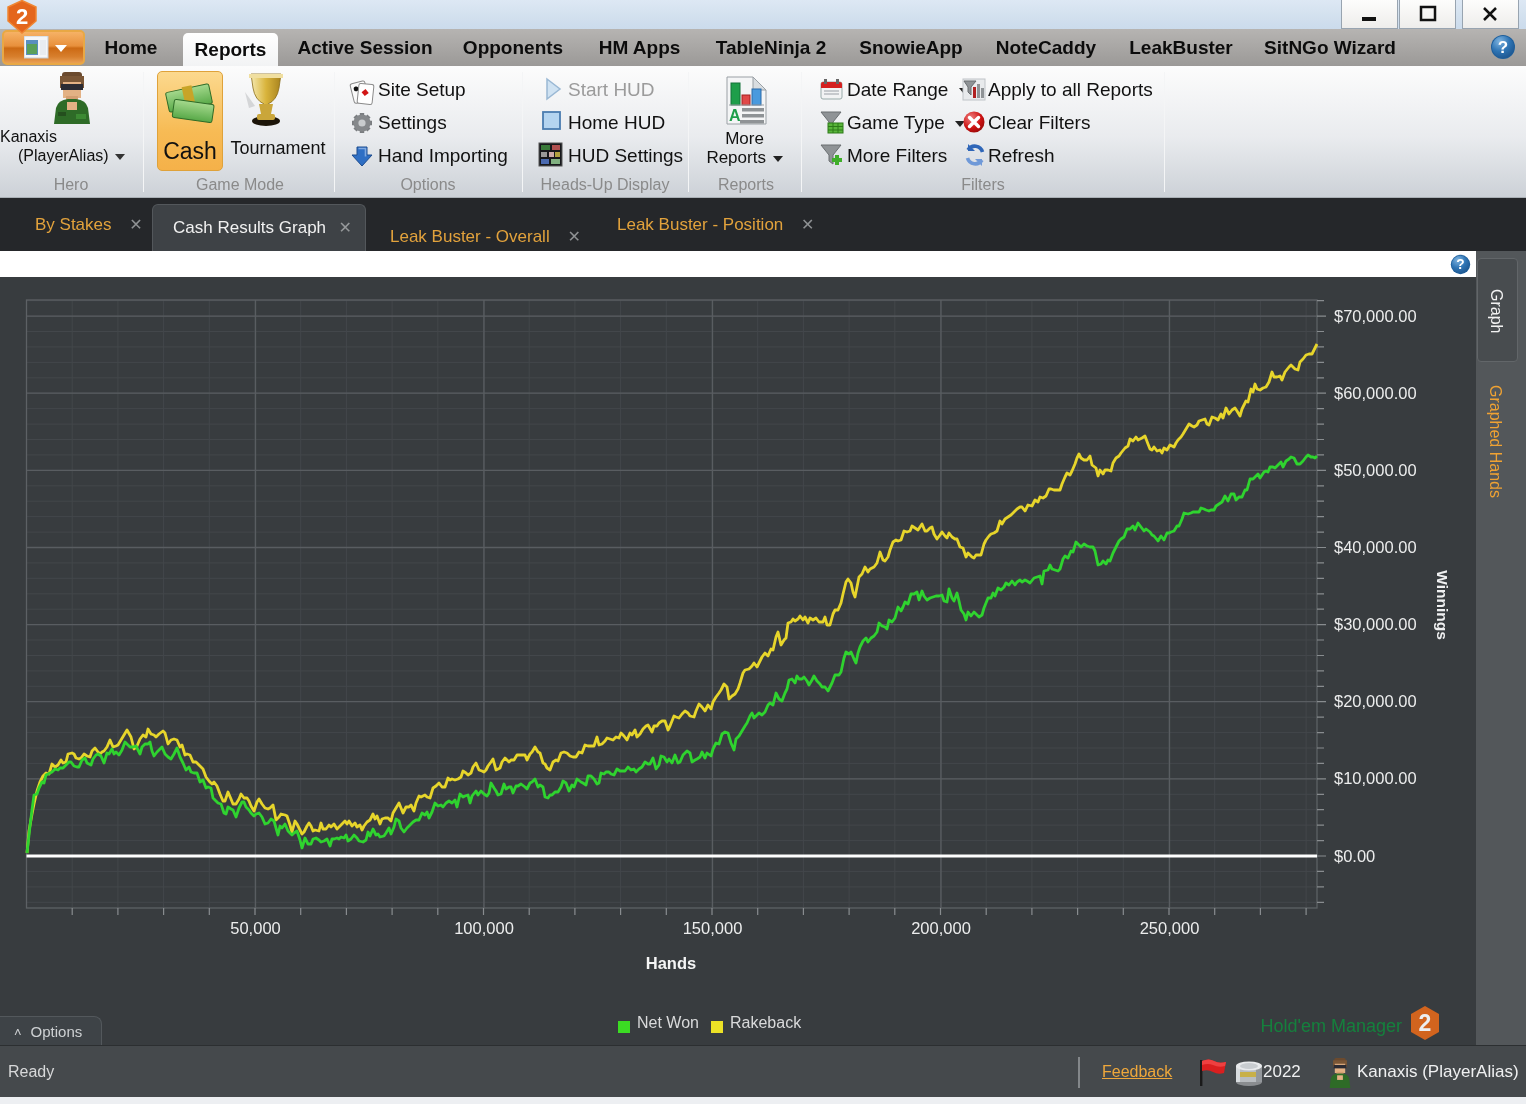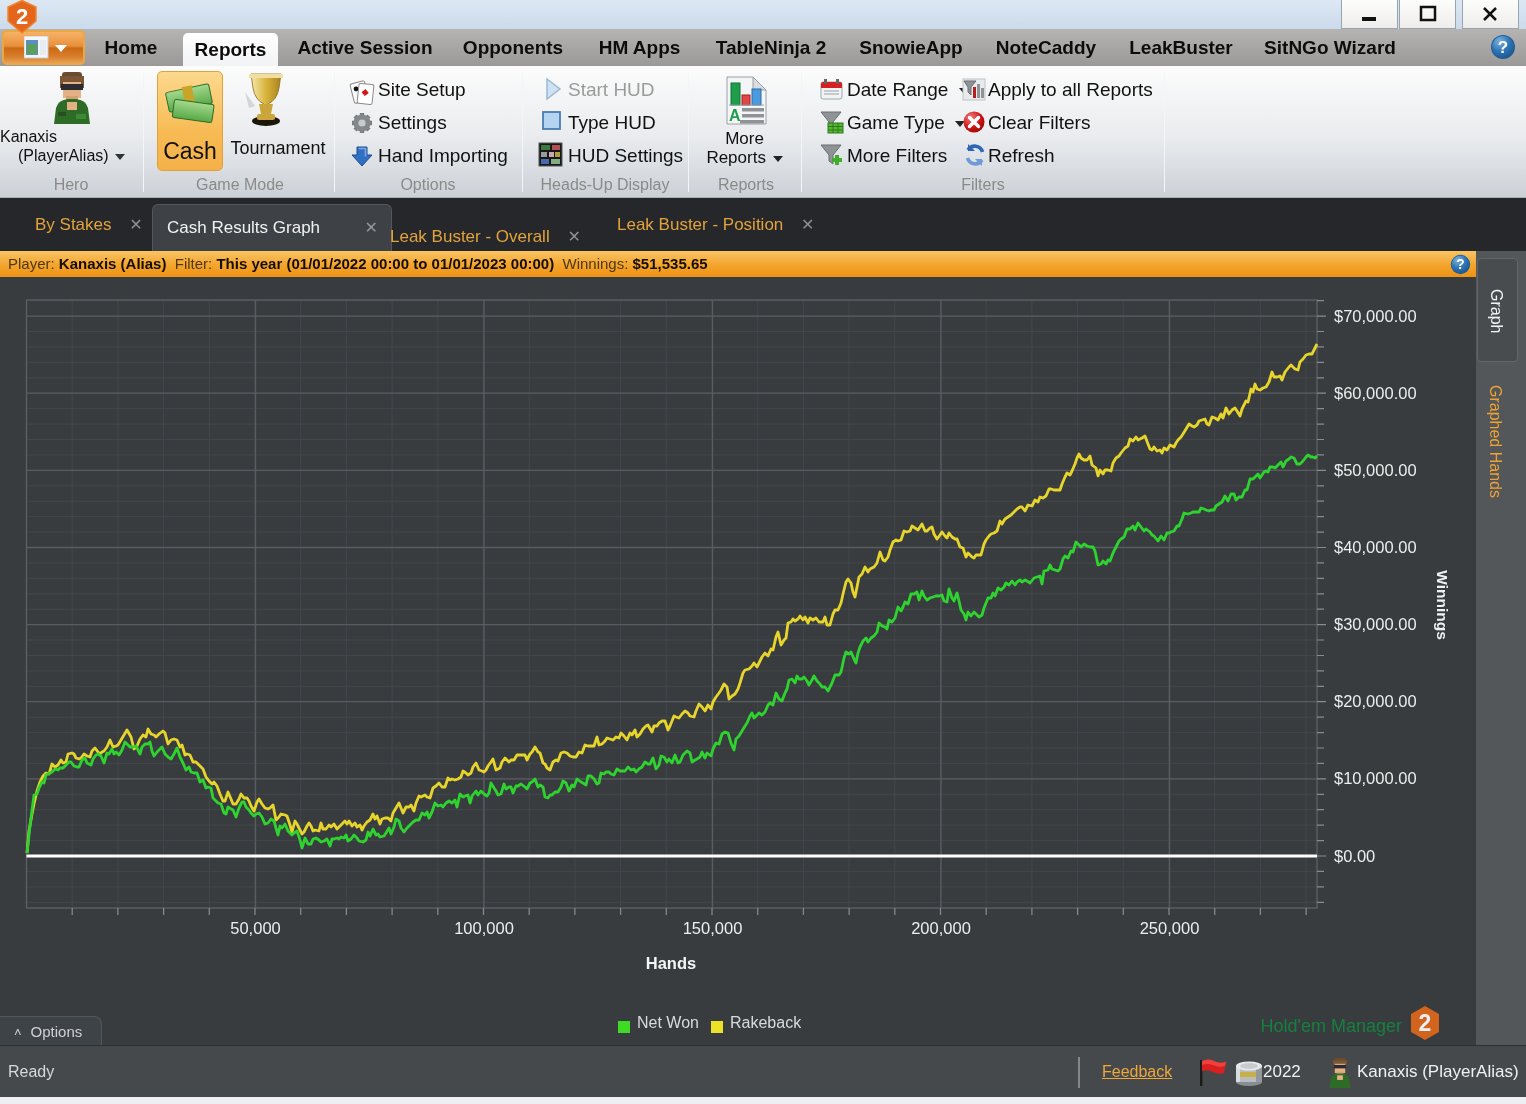--- a/index.html
+++ b/index.html
@@ -20,21 +20,21 @@
 .gsep { position:absolute; top:6px; width:1px; height:120px; background:#b9bdc2; border-right:1px solid #f4f5f6; }
 .glabel { position:absolute; top:110px; font-size:16px; color:#8a8a8a; text-align:center; }
 .rrow { position:absolute; font-size:19px; color:#111; white-space:nowrap; }
 .dis { color:#9b9b9b; }
 .caret { display:inline-block; width:0; height:0; border-left:5px solid transparent; border-right:5px solid transparent; border-top:6px solid #222; vertical-align:middle; margin-left:5px; }
 #cashbtn { position:absolute; left:157px; top:5px; width:66px; height:100px; background:linear-gradient(#fcd98e,#f7bb55 60%,#f5b149); border:1px solid #dfa23a; border-radius:5px; }
 
 #tabbar { left:0; top:198px; width:1526px; height:53px; background:#25272a; }
 .dtab { position:absolute; top:198px; height:53px; line-height:53px; font-size:17px; color:#e2a23c; white-space:nowrap; }
 .dtab .x { color:#8e9193; font-size:16px; margin-left:13px; }
-#activetab { position:absolute; left:152px; top:204px; width:240px; height:47px; background:#3e4246; border:1px solid #53575b; border-bottom:none; border-radius:6px 6px 0 0; color:#f1f1f1; font-size:17px; line-height:45px; text-align:left; padding-left:14px; white-space:nowrap; }
+#activetab { position:absolute; left:152px; top:204px; width:214px; height:47px; background:#3e4246; border:1px solid #53575b; border-bottom:none; border-radius:6px 6px 0 0; color:#f1f1f1; font-size:17px; line-height:45px; text-align:left; padding-left:20px; white-space:nowrap; }
 
 #orangebar { left:0; top:251px; width:1476px; height:26px; background:linear-gradient(#f9c463,#f3a42d 55%,#ee9315); font-size:15px; line-height:26px; color:#50380c; white-space:nowrap; }
 #orangebar b { color:#140d00; }
 
 #chart { left:0; top:277px; width:1476px; height:768px; background:#383c3f; }
 #sidebar { left:1476px; top:251px; width:50px; height:794px; background:#53575a; }
 #graphtab { left:1477px; top:258px; width:41px; height:104px; background:#484c4f; border:1px solid #626669; border-radius:4px; }
 #optionsbtn { left:0; top:1016px; width:102px; height:29px; background:#3e4347; border-top:1px solid #53585c; border-right:1px solid #53585c; border-radius:0 8px 0 0; color:#ced1d3; font-size:15px; line-height:29px; }
 
 .legsq { position:absolute; width:12px; height:12px; top:1021px; }
@@ -117,21 +117,21 @@
 
     <div id="cashbtn"></div>
     <div class="rrow" style="left:157px;top:72px;width:66px;text-align:center;font-size:23px;">Cash</div>
     <div class="rrow" style="left:228px;top:72px;width:100px;text-align:center;font-size:18px;">Tournament</div>
 
     <div class="rrow" style="left:378px;top:13px;">Site Setup</div>
     <div class="rrow" style="left:378px;top:46px;">Settings</div>
     <div class="rrow" style="left:378px;top:79px;">Hand Importing</div>
 
     <div class="rrow dis" style="left:568px;top:13px;">Start HUD</div>
-    <div class="rrow" style="left:568px;top:46px;">Type HUD</div>
+    <div class="rrow" style="left:568px;top:46px;">Home HUD</div>
     <div class="rrow" style="left:568px;top:79px;">HUD Settings</div>
 
     <div class="rrow" style="left:688px;top:63px;width:113px;text-align:center;font-size:17px;">More</div>
     <div class="rrow" style="left:688px;top:82px;width:113px;text-align:center;font-size:17px;">Reports <span class="caret" style="margin-left:2px;"></span></div>
 
     <div class="rrow" style="left:847px;top:13px;">Date Range <span class="caret"></span></div>
     <div class="rrow" style="left:847px;top:46px;">Game Type <span class="caret"></span></div>
     <div class="rrow" style="left:847px;top:79px;">More Filters</div>
     <div class="rrow" style="left:988px;top:13px;">Apply to all Reports</div>
     <div class="rrow" style="left:988px;top:46px;">Clear Filters</div>
@@ -283,21 +283,20 @@
 </svg>
 
   </div>
 
   <div class="abs" id="tabbar"></div>
   <div class="abs dtab" style="left:35px;">By Stakes <span class="x">✕</span></div>
   <div class="abs" id="activetab">Cash Results Graph<span style="position:absolute;right:13px;top:0;color:#95989a;font-size:16px;">✕</span></div>
   <div class="abs dtab" style="left:390px;margin-top:12px;">Leak Buster - Overall <span class="x">✕</span></div>
   <div class="abs dtab" style="left:617px;">Leak Buster - Position <span class="x">✕</span></div>
 
-  <div class="abs" id="orangebar"><span style="margin-left:8px;">Player:</span> <b>Kanaxis (Alias)</b>&nbsp; <span>Filter:</span> <b>This year (01/01/2022 00:00 to 01/01/2023 00:00)</b>&nbsp; <span>Winnings:</span> <b>$51,535.65</b></div>
   <svg class="abs" style="left:1450px;top:254px;" width="21" height="21" viewBox="0 0 26 26">
     <circle cx="13" cy="13" r="12" fill="#1d5e9b"></circle>
     <circle cx="13" cy="13" r="11" fill="url(#helpg2)"></circle>
     <text x="13" y="19" font-size="17" font-weight="bold" fill="#fff" text-anchor="middle" font-family="Liberation Sans">?</text>
     <defs>
         <radialGradient id="helpg2" cx="0.35" cy="0.25" r="0.9">
       <stop offset="0" stop-color="#7fb4e0"></stop>
           <stop offset="0.5" stop-color="#2e74b4"></stop>
           <stop offset="1" stop-color="#1a4f86"></stop>
     </radialGradient>

